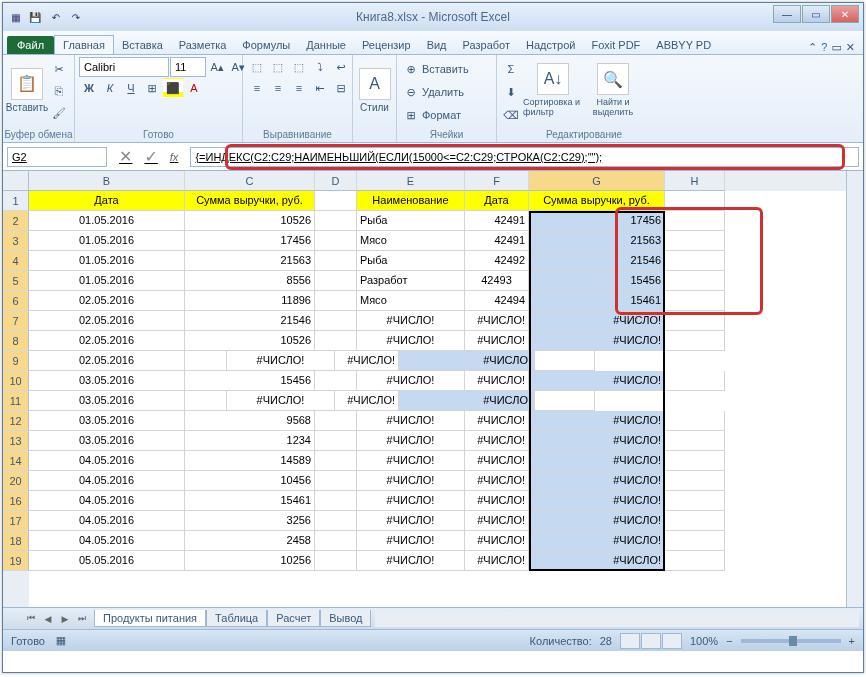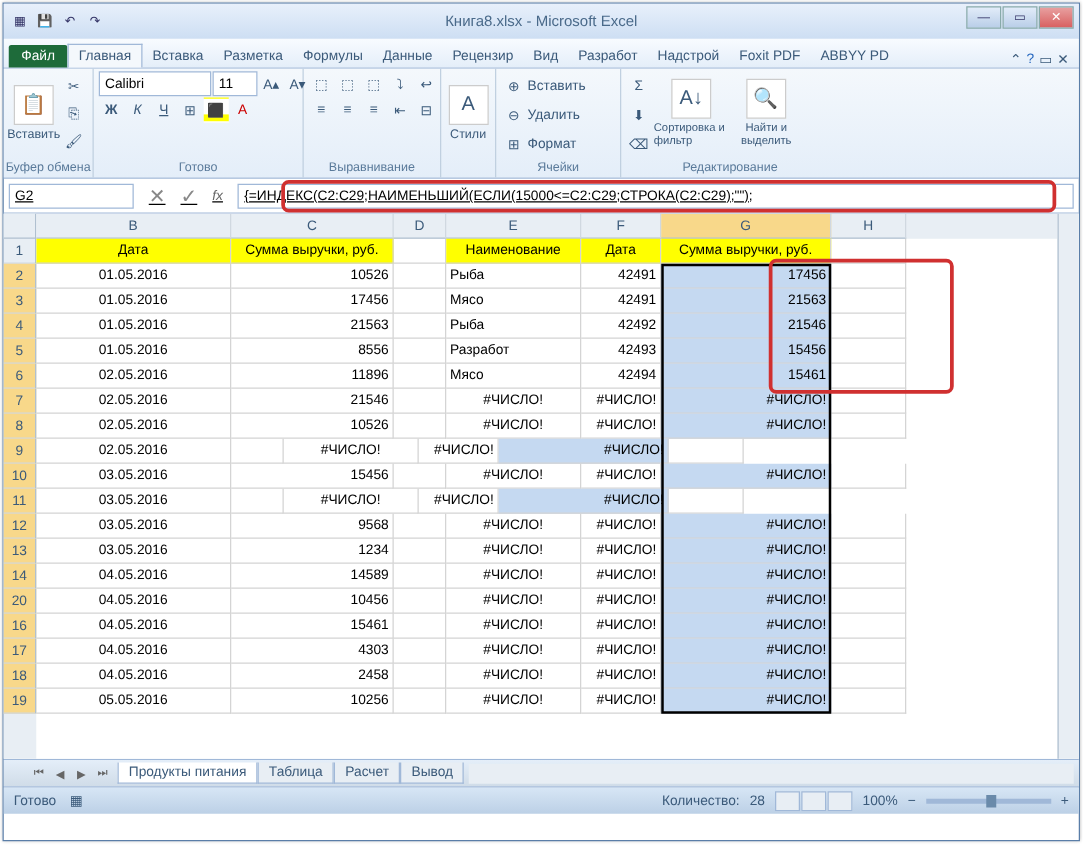--- a/index.html
+++ b/index.html
@@ -281,21 +281,21 @@
             <div class="cell" style="width: 108px;">Рыба</div>
             <div class="cell right" style="width: 64px;">42492</div>
             <div class="cell right sel" style="width: 136px;">21546</div>
             <div class="cell" style="width: 60px;"></div>
           </div>
           <div class="grid-row">
             <div class="cell center" style="width: 156px;">01.05.2016</div>
             <div class="cell right" style="width: 130px;">8556</div>
             <div class="cell" style="width: 42px;"></div>
             <div class="cell" style="width: 108px;">Разработ</div>
-            <div class="cell right" style="width: 64px;">42493</div>
+            <div class="cell right" style="width: 64px; text-align: center;">42493</div>
             <div class="cell right sel" style="width: 136px;">15456</div>
             <div class="cell" style="width: 60px;"></div>
           </div>
           <div class="grid-row">
             <div class="cell center" style="width: 156px;">02.05.2016</div>
             <div class="cell right" style="width: 130px;">11896</div>
             <div class="cell" style="width: 42px;"></div>
             <div class="cell" style="width: 108px;">Мясо</div>
             <div class="cell right" style="width: 64px;">42494</div>
             <div class="cell right sel" style="width: 136px;">15461</div>
@@ -384,21 +384,21 @@
             <div class="cell center" style="width: 156px;">04.05.2016</div>
             <div class="cell right" style="width: 130px;">15461</div>
             <div class="cell" style="width: 42px;"></div>
             <div class="cell center" style="width: 108px;">#ЧИСЛО!</div>
             <div class="cell right center" style="width: 64px;">#ЧИСЛО!</div>
             <div class="cell right sel" style="width: 136px;">#ЧИСЛО!</div>
             <div class="cell" style="width: 60px;"></div>
           </div>
           <div class="grid-row">
             <div class="cell center" style="width: 156px;">04.05.2016</div>
-            <div class="cell right" style="width: 130px;">4303</div>
+            <div class="cell right" style="width: 130px;">3256</div>
             <div class="cell" style="width: 42px;"></div>
             <div class="cell center" style="width: 108px;">#ЧИСЛО!</div>
             <div class="cell right center" style="width: 64px;">#ЧИСЛО!</div>
             <div class="cell right sel" style="width: 136px;">#ЧИСЛО!</div>
             <div class="cell" style="width: 60px;"></div>
           </div>
           <div class="grid-row">
             <div class="cell center" style="width: 156px;">04.05.2016</div>
             <div class="cell right" style="width: 130px;">2458</div>
             <div class="cell" style="width: 42px;"></div>

